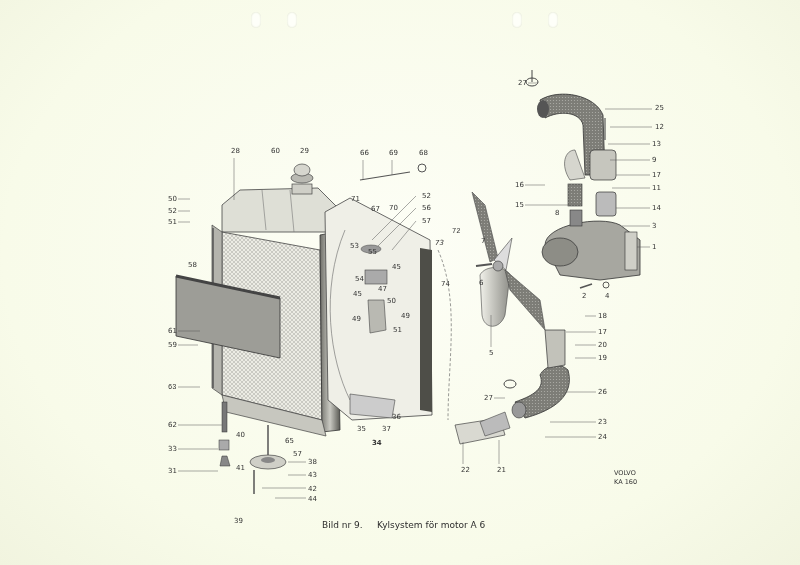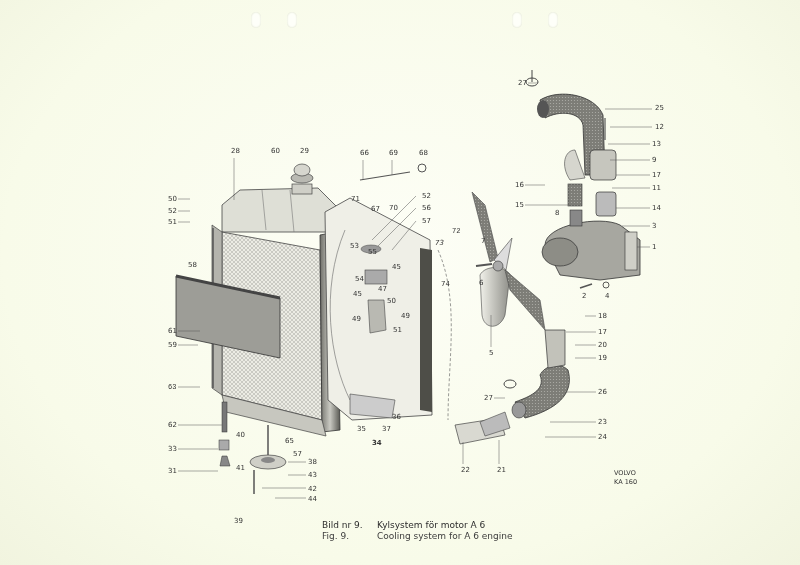--- a/index.html
+++ b/index.html
@@ -270,23 +270,19 @@
       <span class="callout" style="left: 382px; top: 426px;">37</span>
       <span class="callout" style="left: 392px; top: 414px;">36</span>
       <span class="callout" style="left: 372px; top: 440px; font-weight: bold;">34</span>
     </div>
 
   <div class="caption">
     <div class="caption-row">
       <span class="lbl">Bild nr 9.</span>
       <span>Kylsystem för motor A 6</span>
     </div>
-    <div class="caption-row en">
-      <span class="lbl">Fig. 9.</span>
-      <span>Cooling system for A 6 engine</span>
-    </div>
   </div>
 
   <div class="stamp">
     <div>VOLVO</div>
     <div>KA 160</div>
   </div>
 </div>
 
 </body></html>

